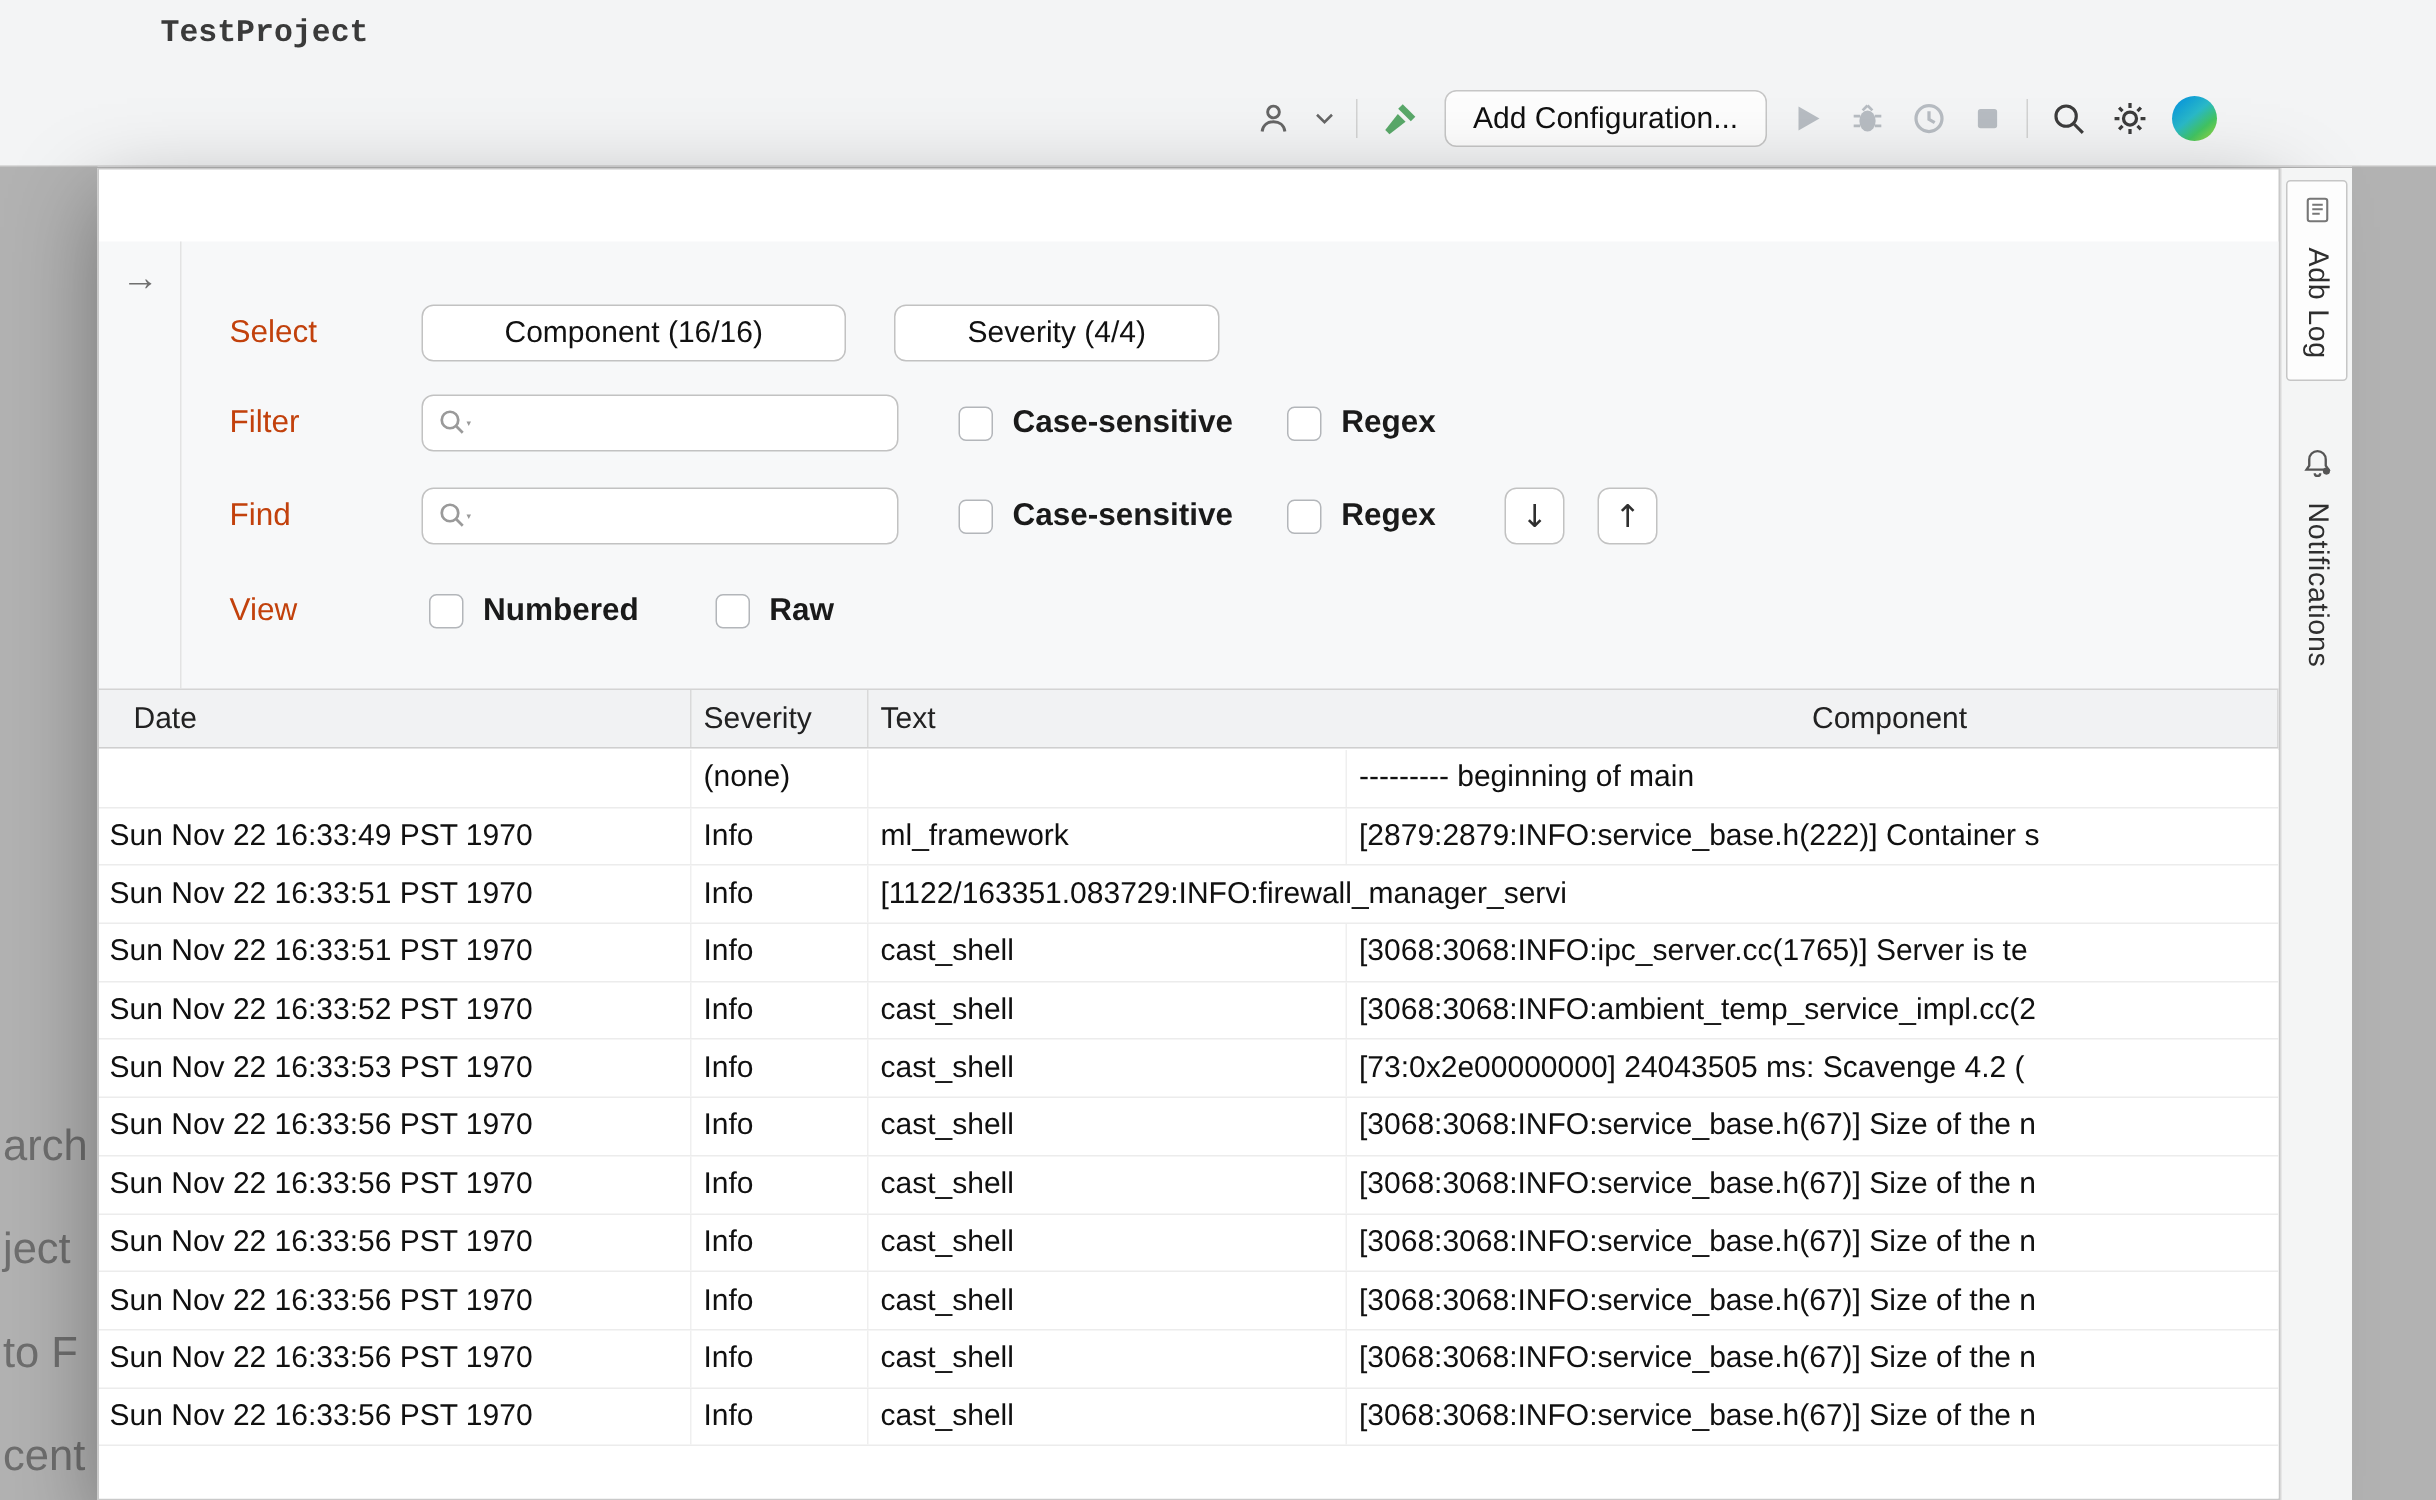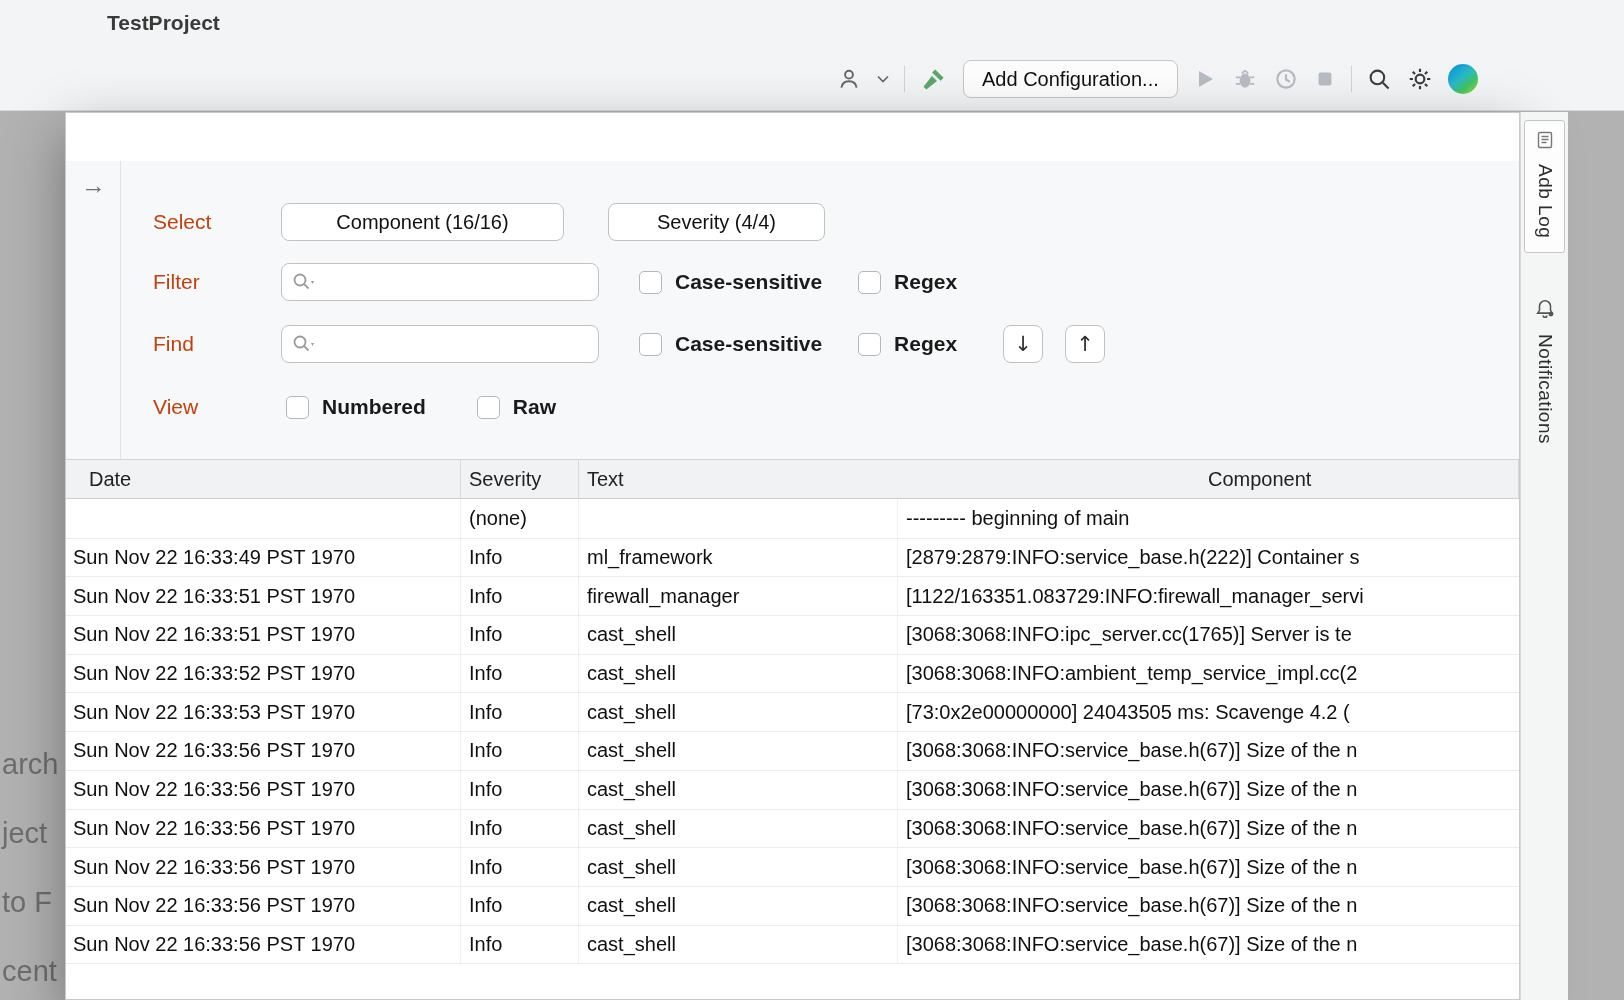--- a/index.html
+++ b/index.html
@@ -7,21 +7,21 @@
   .screen {
     position:relative; width:1624px; height:1000px; overflow:hidden;
     font-family:"Liberation Sans", sans-serif; background:#b2b2b2;
   }
 
   
   .titlebar {
     position:absolute; left:0; top:0; width:1624px; height:111px;
     background:#f3f4f5; border-bottom:1px solid #dadada;
   }
-  .app-title { position:absolute; left:107px; top:11px; font-size:21px; font-weight:bold; color:#3a3a3a; }
+  .app-title { position:absolute; left:107px; top:11px; font-size:21px; font-weight:bold; color:#3a3a3a;font-family:Liberation Mono, monospace; }
   .tb-icons { position:absolute; left:836px; top:58px; height:42px; display:flex; align-items:center; gap:15px; }
   .tb-icon { display:flex; align-items:center; justify-content:center; cursor:default; }
   .tb-divider { width:1px; height:26px; background:#d2d2d2; }
   .add-config-btn {
     height:38px; padding:0 18px; border:1px solid #c6c6c6; border-radius:8px;
     background:#fdfdfd; font-size:20px; color:#111; display:flex; align-items:center;
     font-family:"Liberation Sans", sans-serif;
   }
   .studio-logo {
     width:30px; height:30px; border-radius:50%;
@@ -67,21 +67,21 @@
   .row-select { top:42px; }
   .row-filter { top:102px; }
   .row-find   { top:164px; }
   .row-view   { top:227px; }
   .ctrl-label { width:128px; font-size:21px; color:#c2410c; }
   .pill-btn {
     height:38px; border:1px solid #c2c2c2; border-radius:8px; background:#fff;
     font-size:20px; color:#111; display:flex; align-items:center; justify-content:center;
     font-family:"Liberation Sans", sans-serif;
   }
-  .btn-component { width:283px; margin-right:44px; }
+  .btn-component { width:283px; margin-right:32px; }
   .btn-severity  { width:217px; }
   .search-box {
     position:relative; width:318px; height:38px; border:1px solid #c2c2c2; border-radius:8px; background:#fff;
   }
   .search-box input {
     position:absolute; left:44px; top:0; width:266px; height:36px; border:none; outline:none;
     font-size:19px; font-family:"Liberation Sans", sans-serif; background:transparent; color:#111;
   }
   .search-glyph { position:absolute; left:10px; top:8px; }
   .checkbox {
@@ -292,21 +292,20 @@
         </div>
         <div class="trow">
           <div class="tcell col-date">Sun Nov 22 16:33:49 PST 1970</div>
           <div class="tcell col-severity">Info</div>
           <div class="tcell col-component">ml_framework</div>
           <div class="tcell col-text">[2879:2879:INFO:service_base.h(222)] Container s</div>
         </div>
         <div class="trow">
           <div class="tcell col-date">Sun Nov 22 16:33:51 PST 1970</div>
           <div class="tcell col-severity">Info</div>
-          <div class="tcell col-component">firewall_manager</div>
           <div class="tcell col-text">[1122/163351.083729:INFO:firewall_manager_servi</div>
         </div>
         <div class="trow">
           <div class="tcell col-date">Sun Nov 22 16:33:51 PST 1970</div>
           <div class="tcell col-severity">Info</div>
           <div class="tcell col-component">cast_shell</div>
           <div class="tcell col-text">[3068:3068:INFO:ipc_server.cc(1765)] Server is te</div>
         </div>
         <div class="trow">
           <div class="tcell col-date">Sun Nov 22 16:33:52 PST 1970</div>

